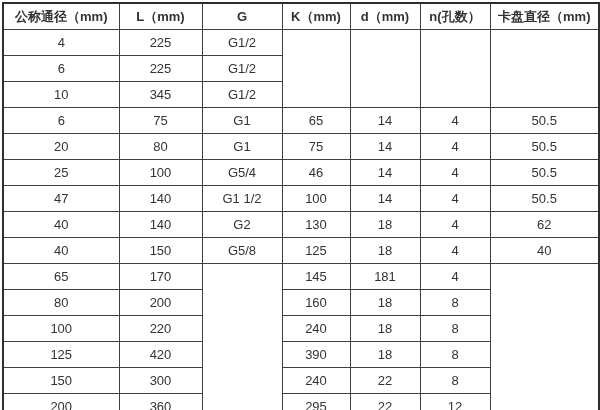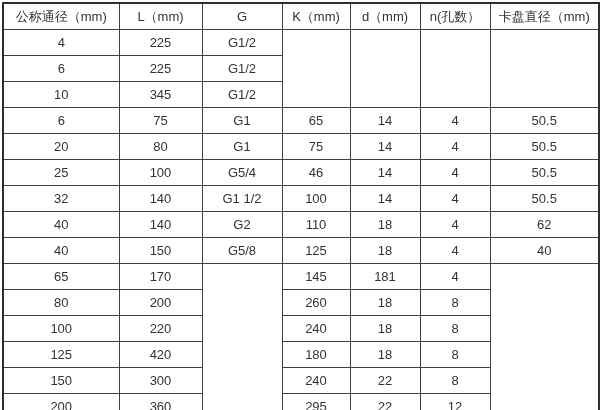--- a/index.html
+++ b/index.html
@@ -33,21 +33,21 @@
     vertical-align: middle;
     padding: 0 2px;
     font-size: 13px;
     font-weight: normal;
     color: var(--text-color, #333333);
     height: 25px;
     overflow: hidden;
     white-space: nowrap;
   }
   table.spec-table th {
-    font-weight: normal;
+    font-weight: bold;
   }
 </style>
 </head>
 <body>
 
 <div class="table-wrap">
   <table class="spec-table">
     <colgroup id="cols">
         <col style="width: 116px;">
         <col style="width: 83px;">
@@ -109,33 +109,33 @@
         <tr>
           <td>25</td>
           <td>100</td>
           <td>G5/4</td>
           <td>46</td>
           <td>14</td>
           <td>4</td>
           <td>50.5</td>
         </tr>
         <tr>
-          <td>32</td>
+          <td>47</td>
           <td>140</td>
           <td>G1 1/2</td>
           <td>100</td>
           <td>14</td>
           <td>4</td>
           <td>50.5</td>
         </tr>
         <tr>
           <td>40</td>
           <td>140</td>
           <td>G2</td>
-          <td>110</td>
+          <td>130</td>
           <td>18</td>
           <td>4</td>
           <td>62</td>
         </tr>
         <tr>
           <td>40</td>
           <td>150</td>
           <td>G5/8</td>
           <td>125</td>
           <td>18</td>
@@ -147,35 +147,35 @@
           <td>170</td>
           <td rowspan="6"></td>
           <td>145</td>
           <td>181</td>
           <td>4</td>
           <td rowspan="6"></td>
         </tr>
         <tr>
           <td>80</td>
           <td>200</td>
-          <td>260</td>
+          <td>160</td>
           <td>18</td>
           <td>8</td>
         </tr>
         <tr>
           <td>100</td>
           <td>220</td>
           <td>240</td>
           <td>18</td>
           <td>8</td>
         </tr>
         <tr>
           <td>125</td>
           <td>420</td>
-          <td>180</td>
+          <td>390</td>
           <td>18</td>
           <td>8</td>
         </tr>
         <tr>
           <td>150</td>
           <td>300</td>
           <td>240</td>
           <td>22</td>
           <td>8</td>
         </tr>

